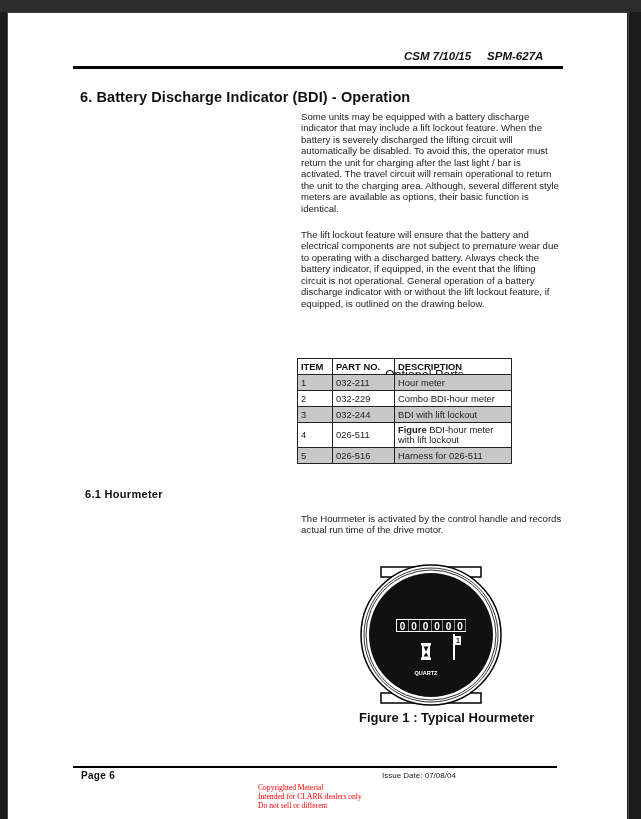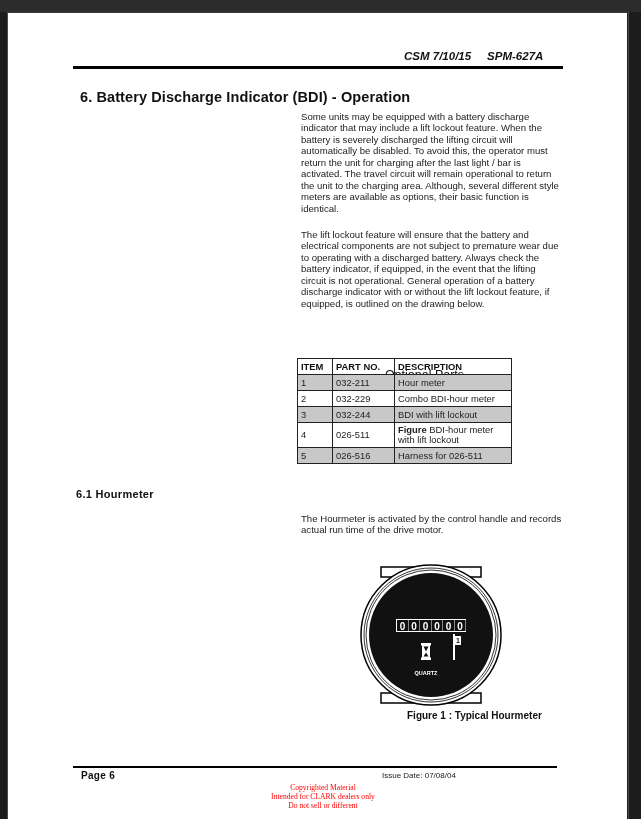--- a/index.html
+++ b/index.html
@@ -16,28 +16,28 @@
   .p1 { top:111px; }
   .p2 { top:229px; }
   .optparts { left:297px; width:255px; top:332px; text-align:center; font-size:12.5px; color:#111;margin-top:36px; }
   table.parts { position:absolute; left:297px; top:358px; width:215px; border-collapse:collapse; font-size:9.4px; color:#222; }
   table.parts th, table.parts td { border:1px solid #222; padding:1px 3px; text-align:left; vertical-align:middle; }
   table.parts th { font-weight:bold; height:13px; color:#111; }
   table.parts td { height:13px; }
   table.parts tr.shade td { background:#c8c8c8; }
   table.parts tr.tall td { height:22px; line-height:10.5px; }
   .col1 { width:28px; } .col2 { width:55px; }
-  .h2 { left:76px; top:488px; font-size:11px; font-weight:bold; color:#111; letter-spacing:0.3px;text-align:center; }
+  .h2 { left:85px; top:488px; font-size:11px; font-weight:bold; color:#111; letter-spacing:0.3px;text-align:center; }
   .p3 { top:513px; }
   .meter { left:359px; top:562px; width:144px; height:146px; }
-  .fig-cap { left:359px; top:710px; font-size:10px; font-weight:bold; color:#111;margin-left:48px; }
+  .fig-cap { left:359px; top:710px; font-size:13px; font-weight:bold; color:#111; }
   .foot-rule { left:73px; top:766px; width:484px; height:1.5px; background:#000; }
   .page-num { left:81px; top:770px; font-size:10px; font-weight:bold; color:#111; letter-spacing:0.3px; }
   .issue { left:382px; top:771px; font-size:8px; color:#222; }
-  .copy { left:258px; top:783px; width:130px; text-align:center; font-family:"Liberation Serif", serif; font-size:7.6px; line-height:9px; color:#ff0000; }
+  .copy { left:258px; top:783px; width:130px; font-family:"Liberation Serif", serif; font-size:7.6px; line-height:9px; color:#ff0000; }
 </style>
 </head>
 <body>
 
 <div class="topbar"></div>
 <div class="leftbar"></div>
 <div class="rightbar"></div>
 
 <div class="page"></div>
 

